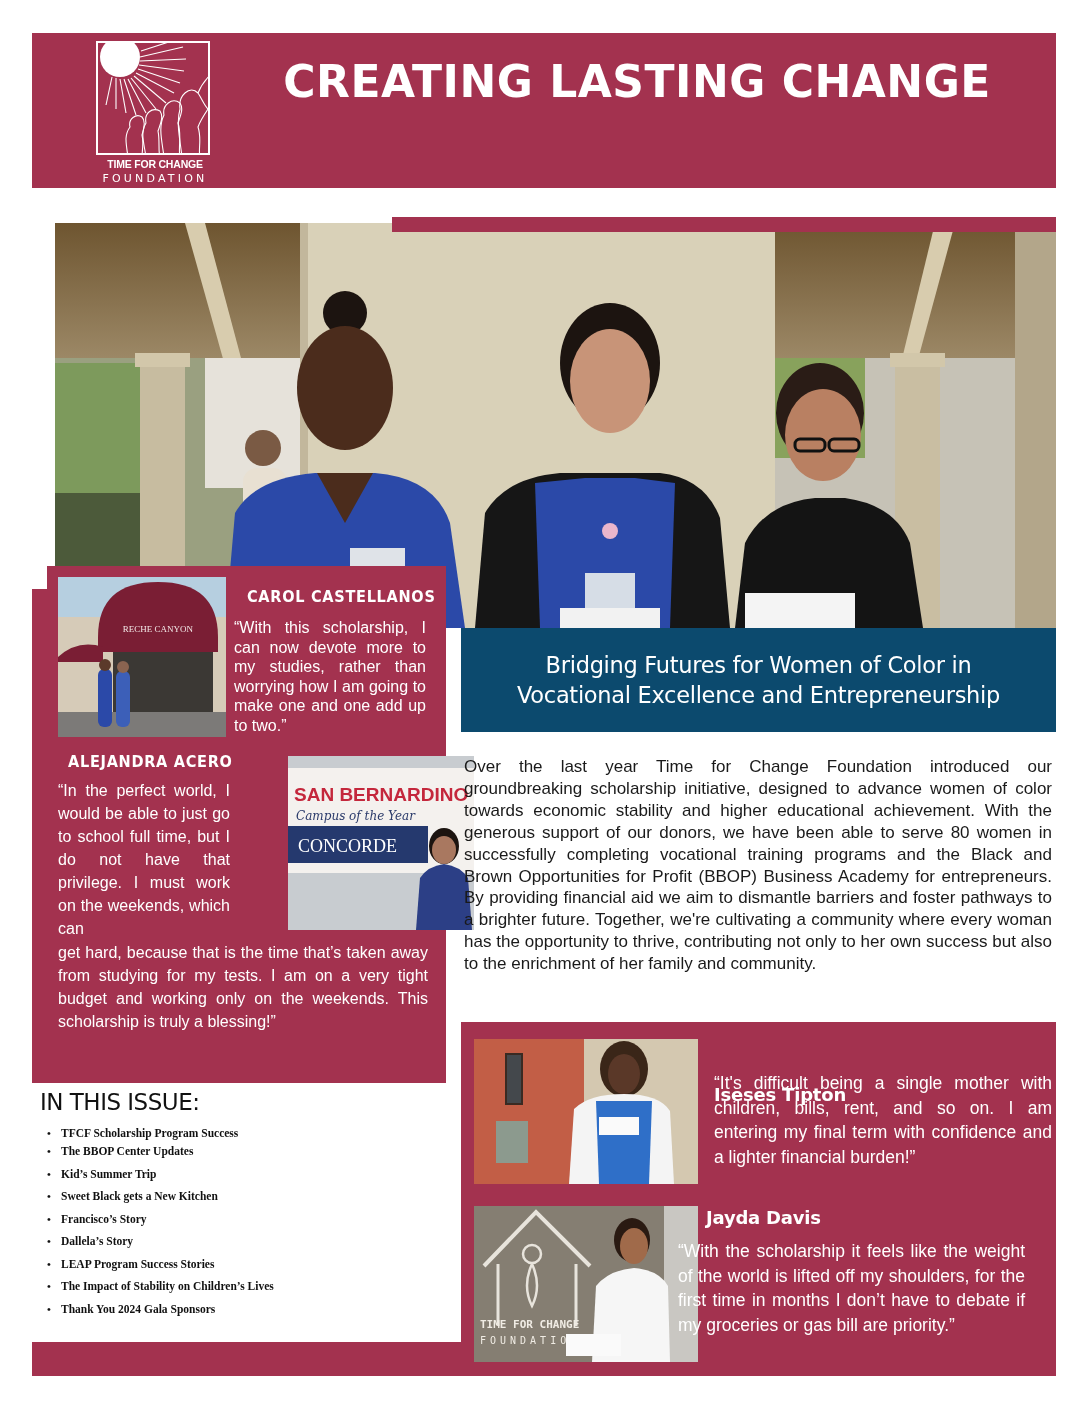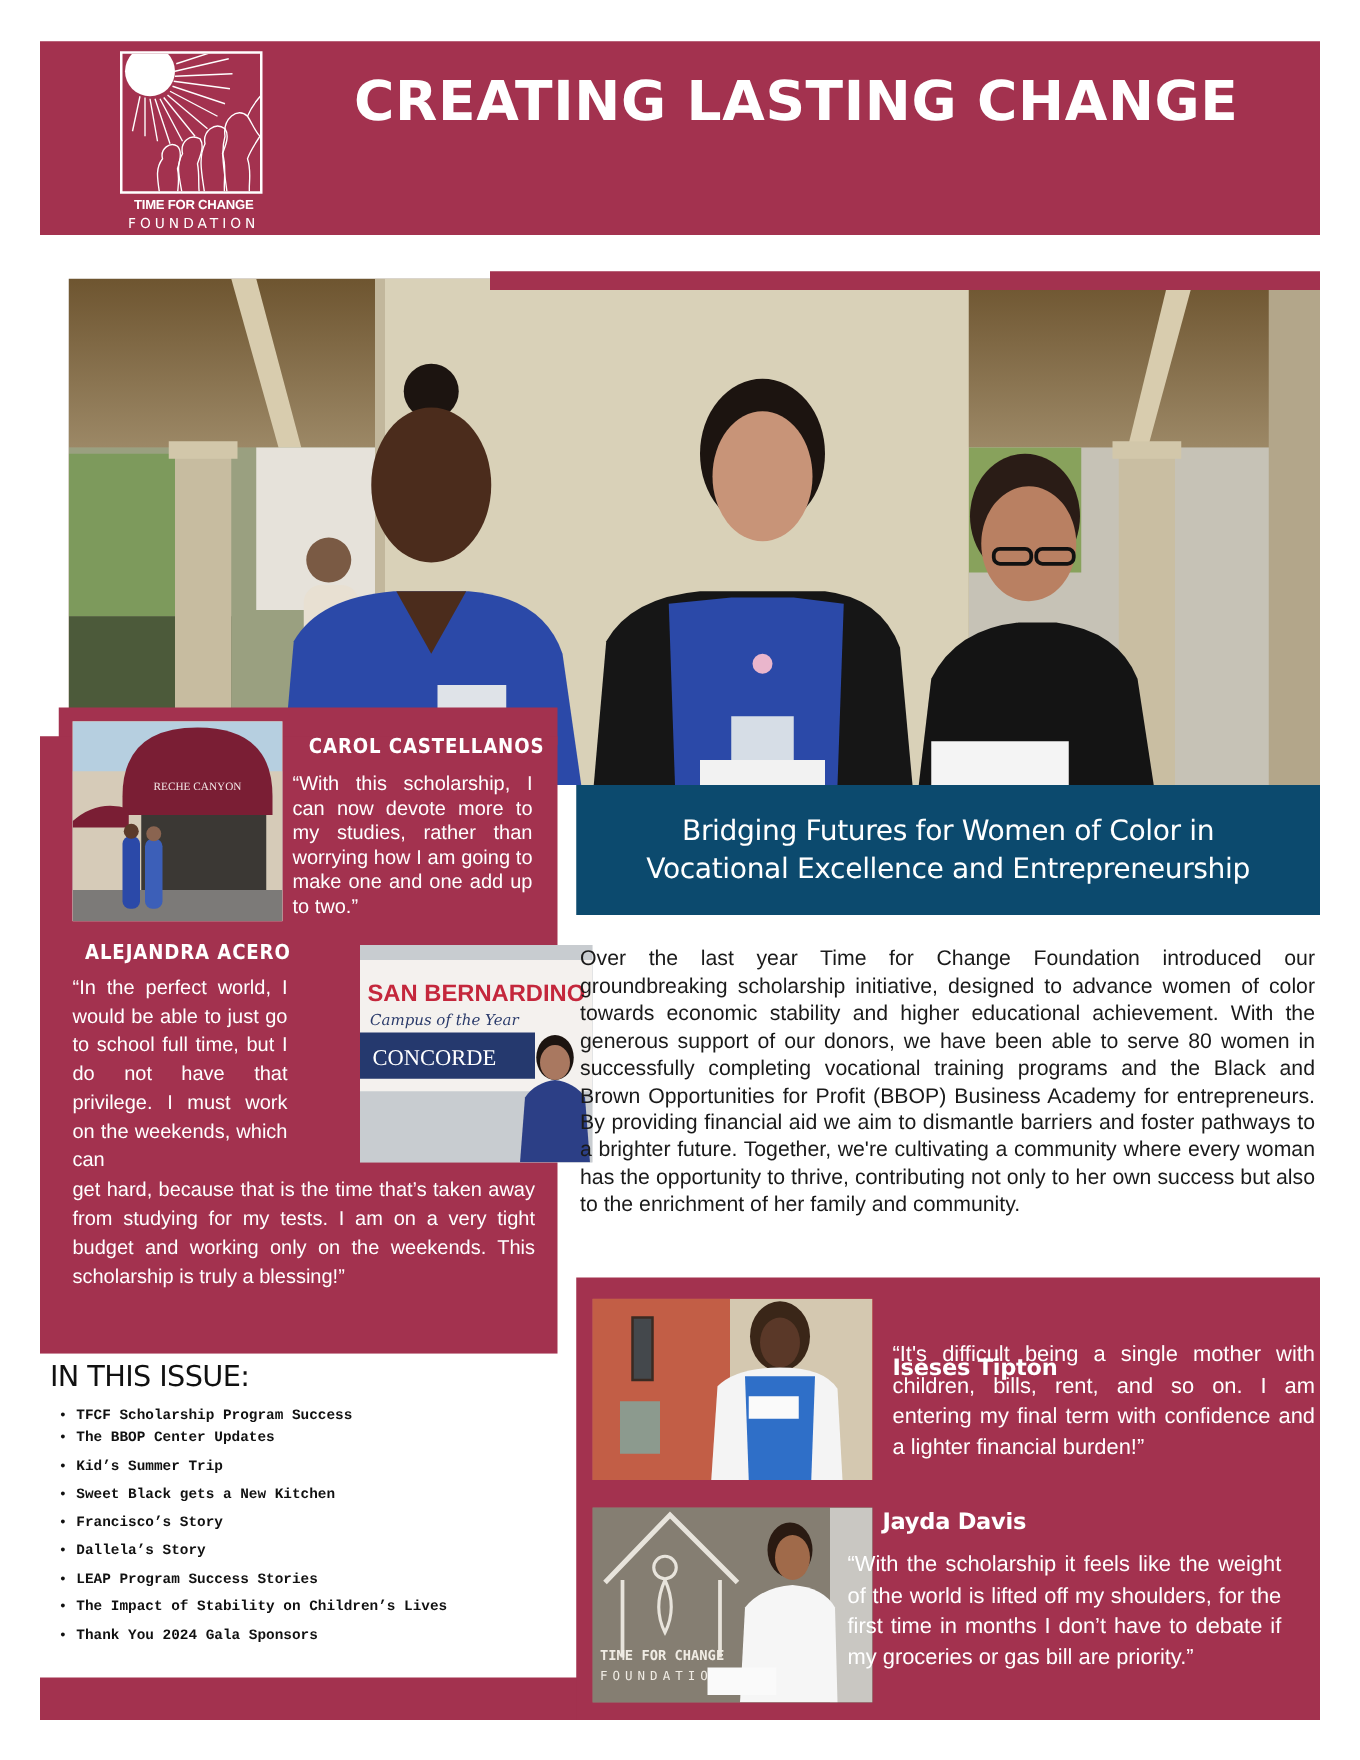--- a/index.html
+++ b/index.html
@@ -27,21 +27,21 @@
   .carol-photo { position: absolute; left: 58px; top: 577px; width: 168px; height: 160px; overflow: hidden; background: #d8d0c4; }
   .q-name { position: absolute; color: #fff; font-family: "DejaVu Sans", sans-serif; font-weight: bold; font-size: 16.5px; letter-spacing: 0.8px; transform: scaleX(0.88); transform-origin: left top; white-space: nowrap; }
   .q-text { position: absolute; color: #fff; font-family: "Liberation Sans", sans-serif; font-size: 16px; line-height: 19.5px; text-align: justify; }
 
   .alej-photo { position: absolute; left: 240px; top: 756px; width: 186px; height: 174px; overflow: hidden; background: #c9ccd0; margin-left: 48px; }
 
   
   .issue-box { position: absolute; left: 32px; top: 1083px; width: 430px; height: 262px; background: #fff; }
   .issue-title { position: absolute; left: 40px; top: 1089px; font-family: "DejaVu Sans", sans-serif; font-weight: normal; font-size: 23px; letter-spacing: -0.5px; color: #111; }
   .issue-list { position: absolute; left: 47px; top: 1124px; list-style: none; }
-  .issue-list li { position: relative; padding-left: 14px; font-family: Liberation Mono, monospace; font-weight: bold; font-size: 11.5px; color: #111; height: 22.5px; line-height: 18px; }
+  .issue-list li { position: relative; padding-left: 14px; font-family: Liberation Serif, serif; font-weight: bold; font-size: 11.5px; color: #111; height: 22.5px; line-height: 18px; }
   .issue-list li::before { content: "•"; position: absolute; left: 0; top: 0; font-size: 11px; }
   .issue-list li:first-child { height: 18px; }
 
   .bottom-bar { position: absolute; left: 32px; top: 1342px; width: 1024px; height: 34px; background: #a3324f; }
 
   
   .heading-box { position: absolute; left: 461px; top: 628px; width: 595px; height: 104px; background: #0c4a6e; }
   .heading-box h2 { position: absolute; left: 0; top: 22px; width: 595px; text-align: center; color: #fff; font-family: "DejaVu Sans", sans-serif; font-weight: normal; font-size: 22.5px; line-height: 30px; letter-spacing: -0.3px; }
 
   .body-text { position: absolute; left: 464px; top: 756px; width: 588px; font-family: "Liberation Sans", sans-serif; font-size: 17px; line-height: 21.9px; text-align: justify; color: #1a1a1a; }

